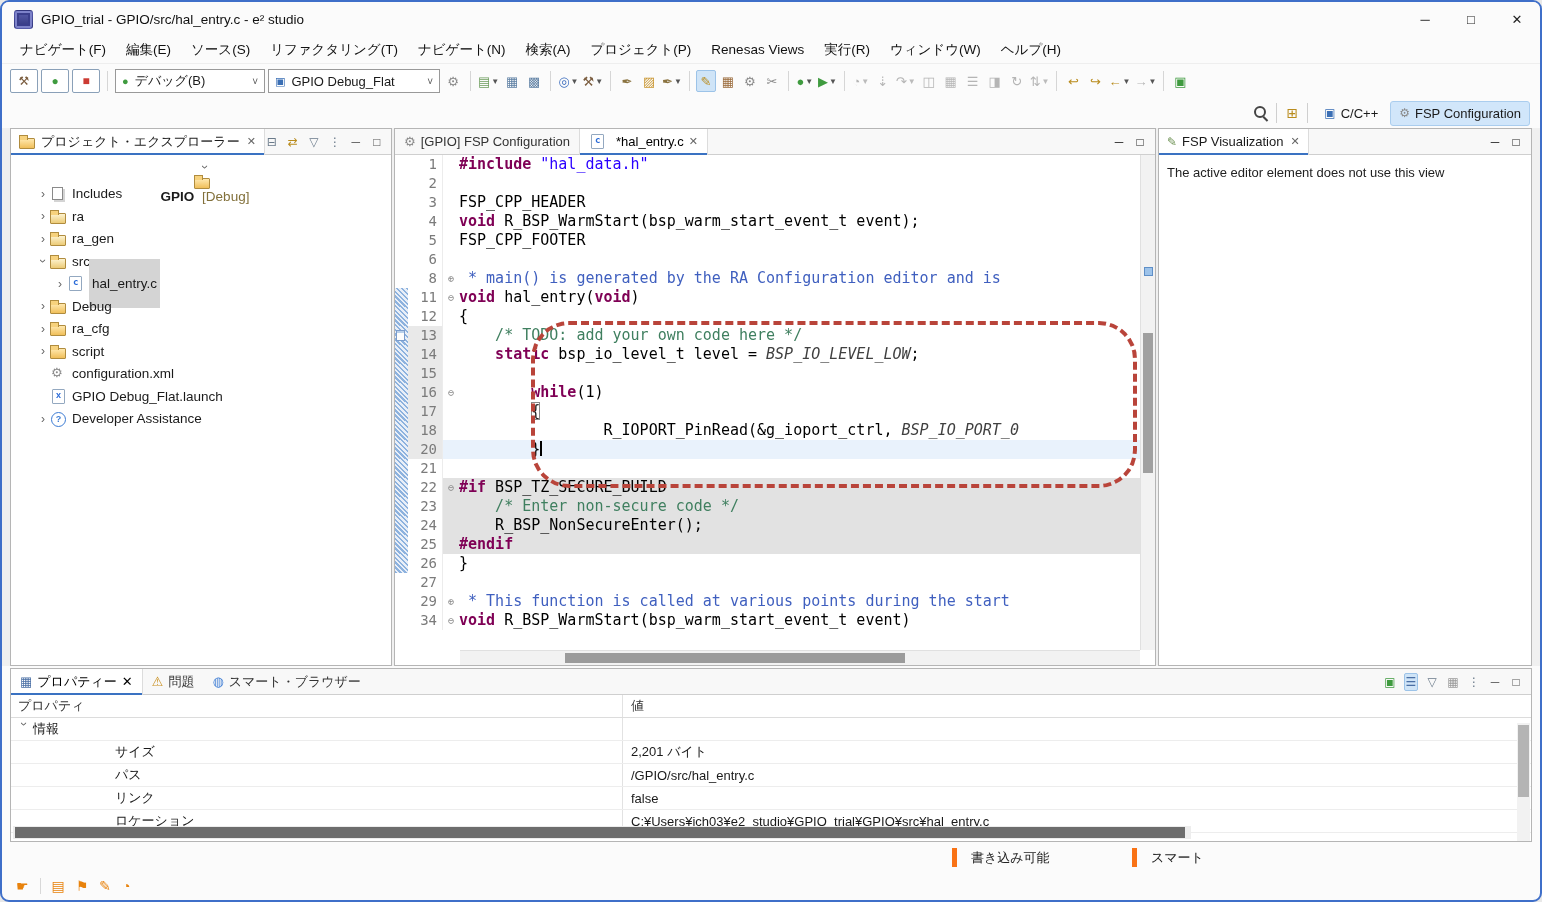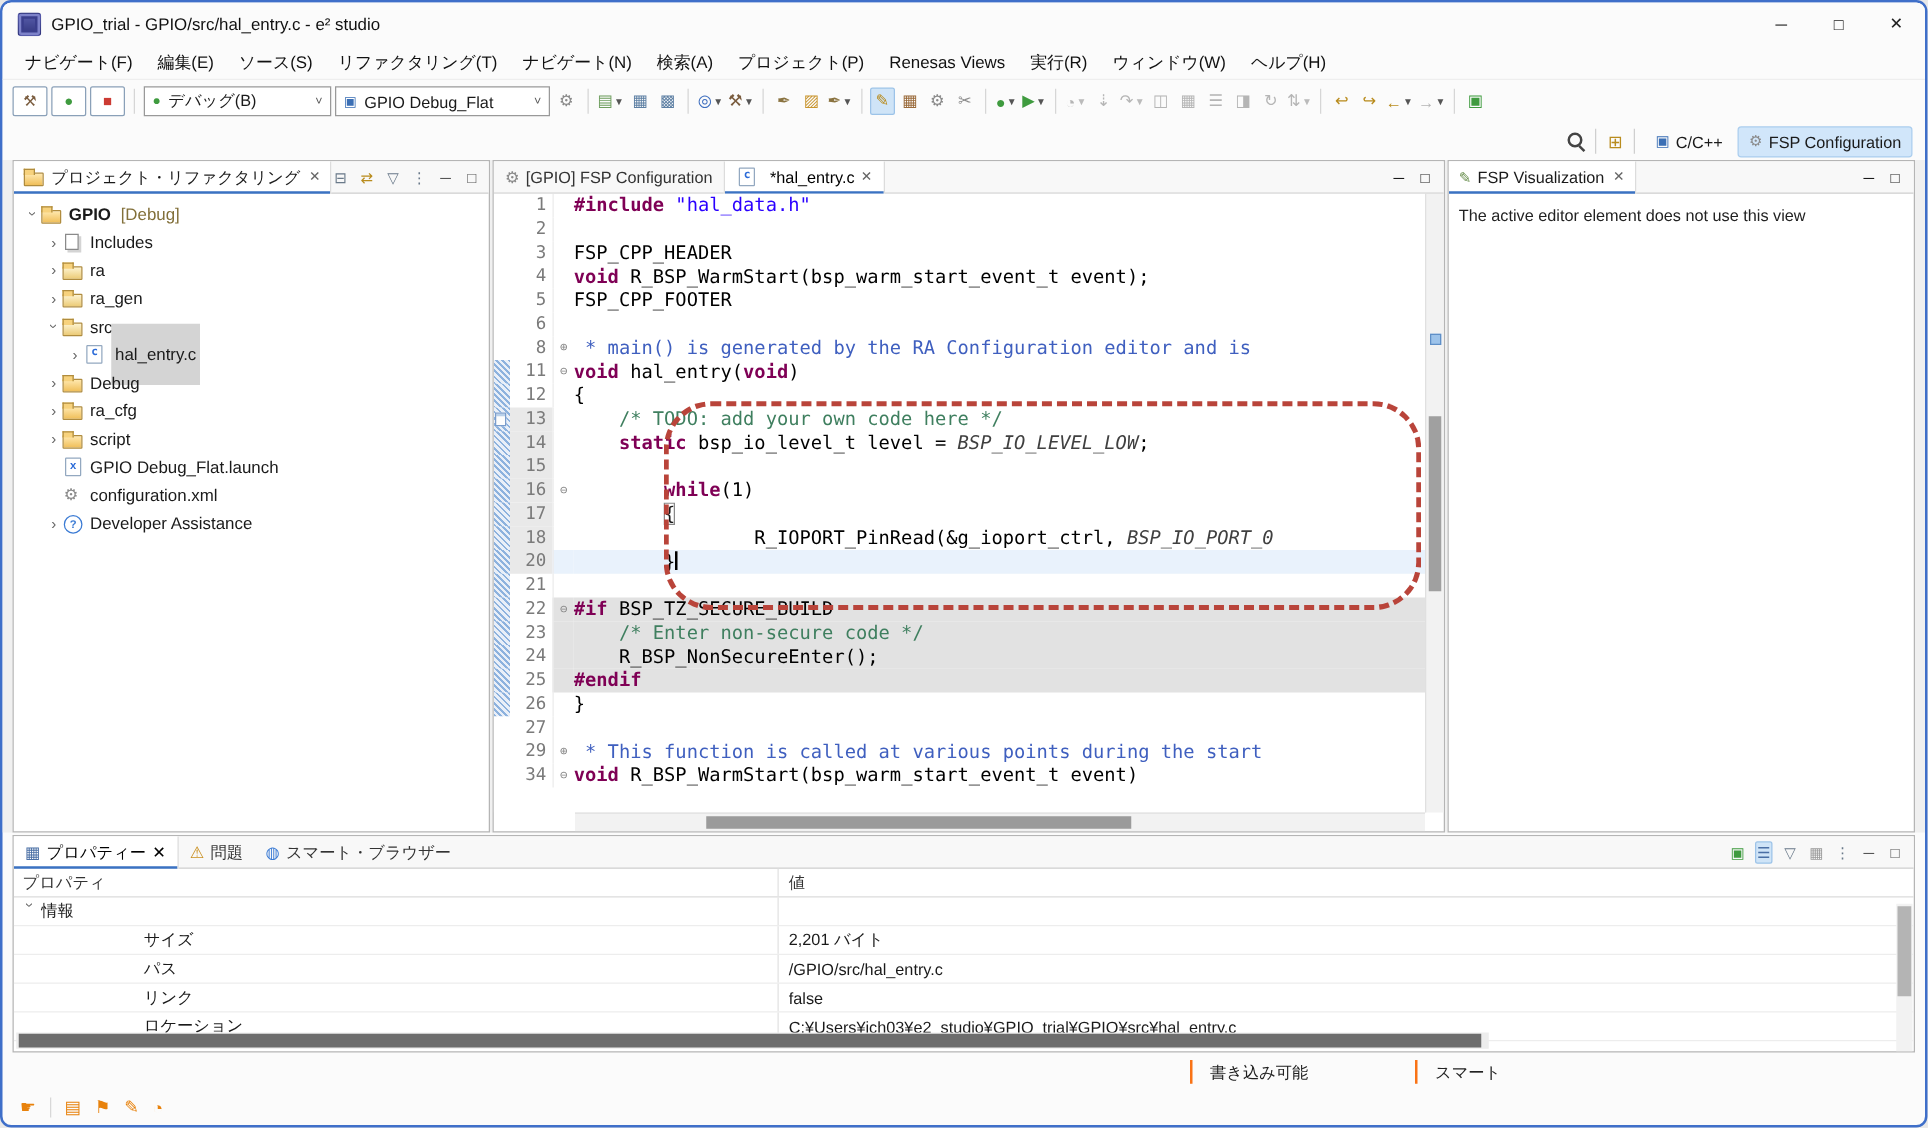--- a/index.html
+++ b/index.html
@@ -139,21 +139,21 @@
   .glabel{margin-left:2px}
   .ilabel{padding-left:104px}
   .bp-hsb{position:absolute;left:2px;bottom:2px;height:13px;right:340px;background:#ededed}
   .bp-hsb-thumb{position:absolute;inset:1px 6px 1px 2px;background:#6d6d6d}
   .bp-vsb{position:absolute;top:28px;right:1px;width:13px;height:130px;background:#f2f2f2}
   .bp-vsb-thumb{position:absolute;left:1px;right:1px;top:2px;height:72px;background:#b4b4b4}
 
   
   .statusbar{margin:0 8px;height:30px;display:flex;align-items:center;font-size:13px;color:#222;background:#fbfbfb}
   .sb-spacer{width:942px;flex:none}
-  .sb-cell{padding:0 14px;border-left:2px solid #f97316;height:19px;line-height:19px;flex:none}
+  .sb-cell{padding:0 14px;border-left:5px solid #f97316;height:19px;line-height:19px;flex:none}
   .quickbar{margin:0 8px;height:27px;display:flex;align-items:center;gap:11px;padding-left:6px;background:#fbfbfb}
   .qic{color:#e8820c;font-size:14px}
   .q-sep{width:1px;height:16px;background:#d8d8d8}
 </style>
 </head>
 <body>
 
 <div class="window">
 
   <div class="titlebar">
@@ -254,34 +254,34 @@
         </span>
       </span>
   </div>
 
   <div class="main">
 
     <div class="panel left-panel">
       <div class="view-header">
         <div class="view-tab">
           <span class="ticon folder" style="margin-right:0"></span>
-          <span>プロジェクト・リファクタリング</span>
+          <span>プロジェクト・エクスプローラー</span>
           <span class="close">✕</span>
         </div>
         <div class="view-tools" id="explorer-tools">
             <span class="vt-ic" style="color: rgb(106, 122, 138);">⊟</span>
             <span class="vt-ic" style="color: rgb(185, 140, 30);">⇄</span>
             <span class="vt-ic" style="color: rgb(106, 122, 138);">▽</span>
             <span class="vt-ic" style="color: rgb(106, 122, 138);">⋮</span>
             <span class="vt-ic" style="color: rgb(85, 85, 85);">─</span>
             <span class="vt-ic" style="color: rgb(85, 85, 85);">□</span>
           </div>
       </div>
       <div class="tree" id="tree">
-          <div class="titem" style="padding-left: 8px;">
+          <div class="titem" style="padding-left: 8px; flex-direction: column;">
             <span class="arrow exp">›</span>
             <span class="ticon project"></span>
             <span class="tlabel"><span class="proj-name">GPIO</span><span class="tsuffix"> [Debug]</span></span>
           </div>
           <div class="titem" style="padding-left: 25px;">
             <span class="arrow">›</span>
             <span class="ticon inc"></span>
             <span class="tlabel"><span>Includes</span></span>
           </div>
           <div class="titem" style="padding-left: 25px;">
@@ -314,27 +314,27 @@
             <span class="ticon folder"></span>
             <span class="tlabel"><span>ra_cfg</span></span>
           </div>
           <div class="titem" style="padding-left: 25px;">
             <span class="arrow">›</span>
             <span class="ticon folder"></span>
             <span class="tlabel"><span>script</span></span>
           </div>
           <div class="titem" style="padding-left: 25px;">
             <span class="arrow"></span>
+            <span class="ticon gearglyph"></span>
+            <span class="tlabel"><span>configuration.xml</span></span>
+          </div>
+          <div class="titem" style="padding-left: 25px;">
+            <span class="arrow"></span>
             <span class="ticon page launch"></span>
             <span class="tlabel"><span>GPIO Debug_Flat.launch</span></span>
-          </div>
-          <div class="titem" style="padding-left: 25px;">
-            <span class="arrow"></span>
-            <span class="ticon gearglyph"></span>
-            <span class="tlabel"><span>configuration.xml</span></span>
           </div>
           <div class="titem" style="padding-left: 25px;">
             <span class="arrow">›</span>
             <span class="ticon help"></span>
             <span class="tlabel"><span>Developer Assistance</span></span>
           </div>
         </div>
     </div>
 
     <div class="panel center-panel">

